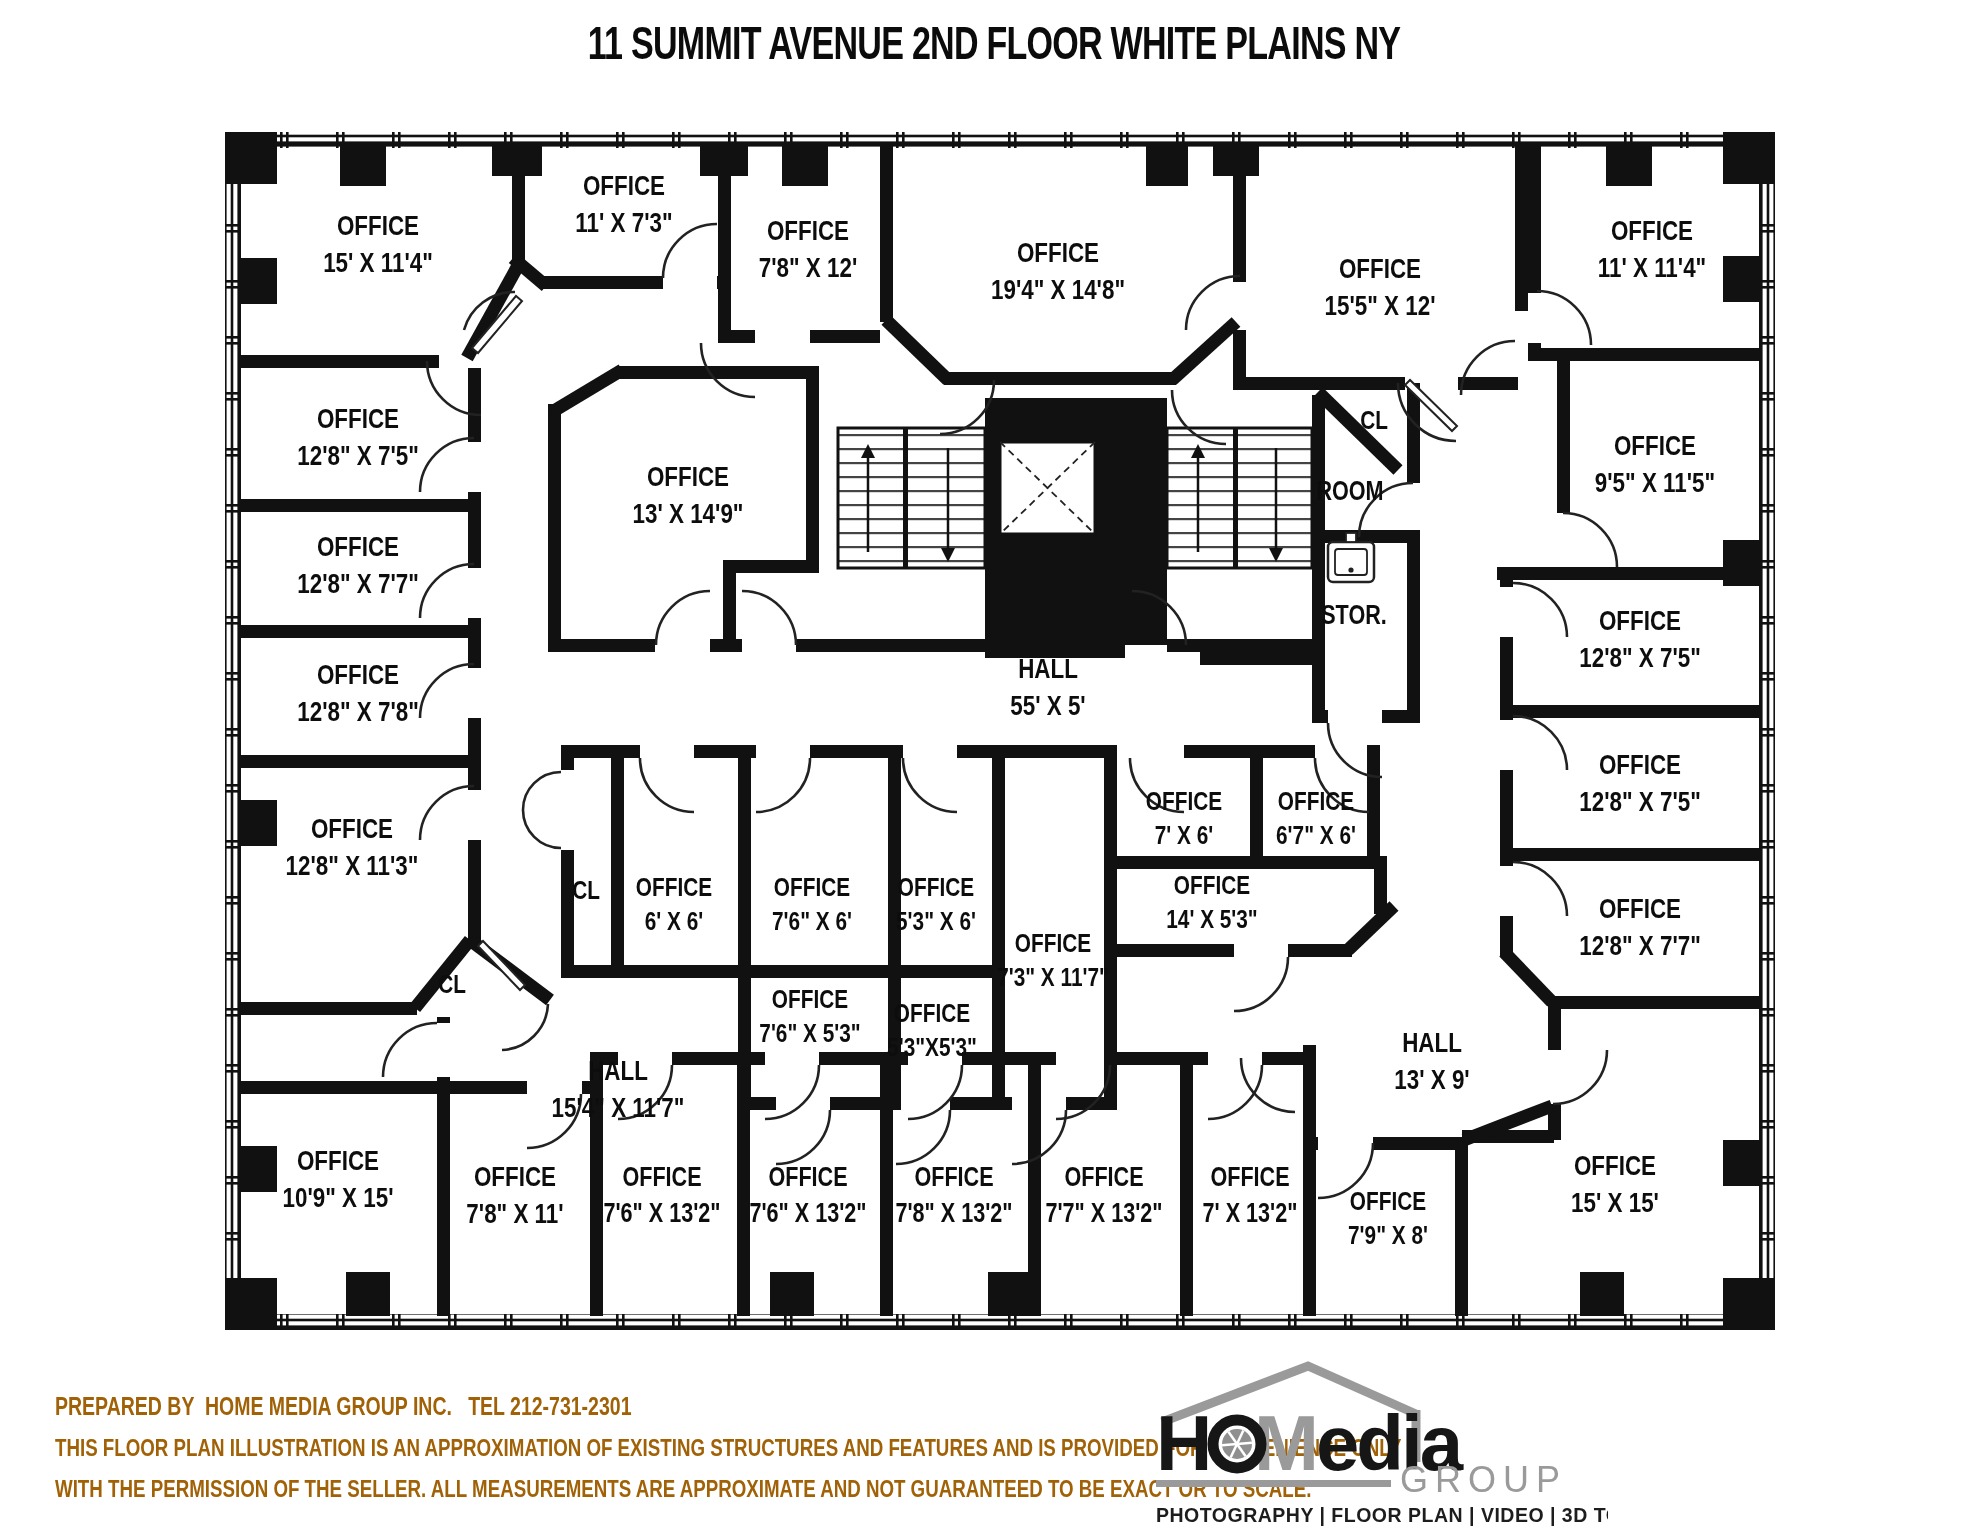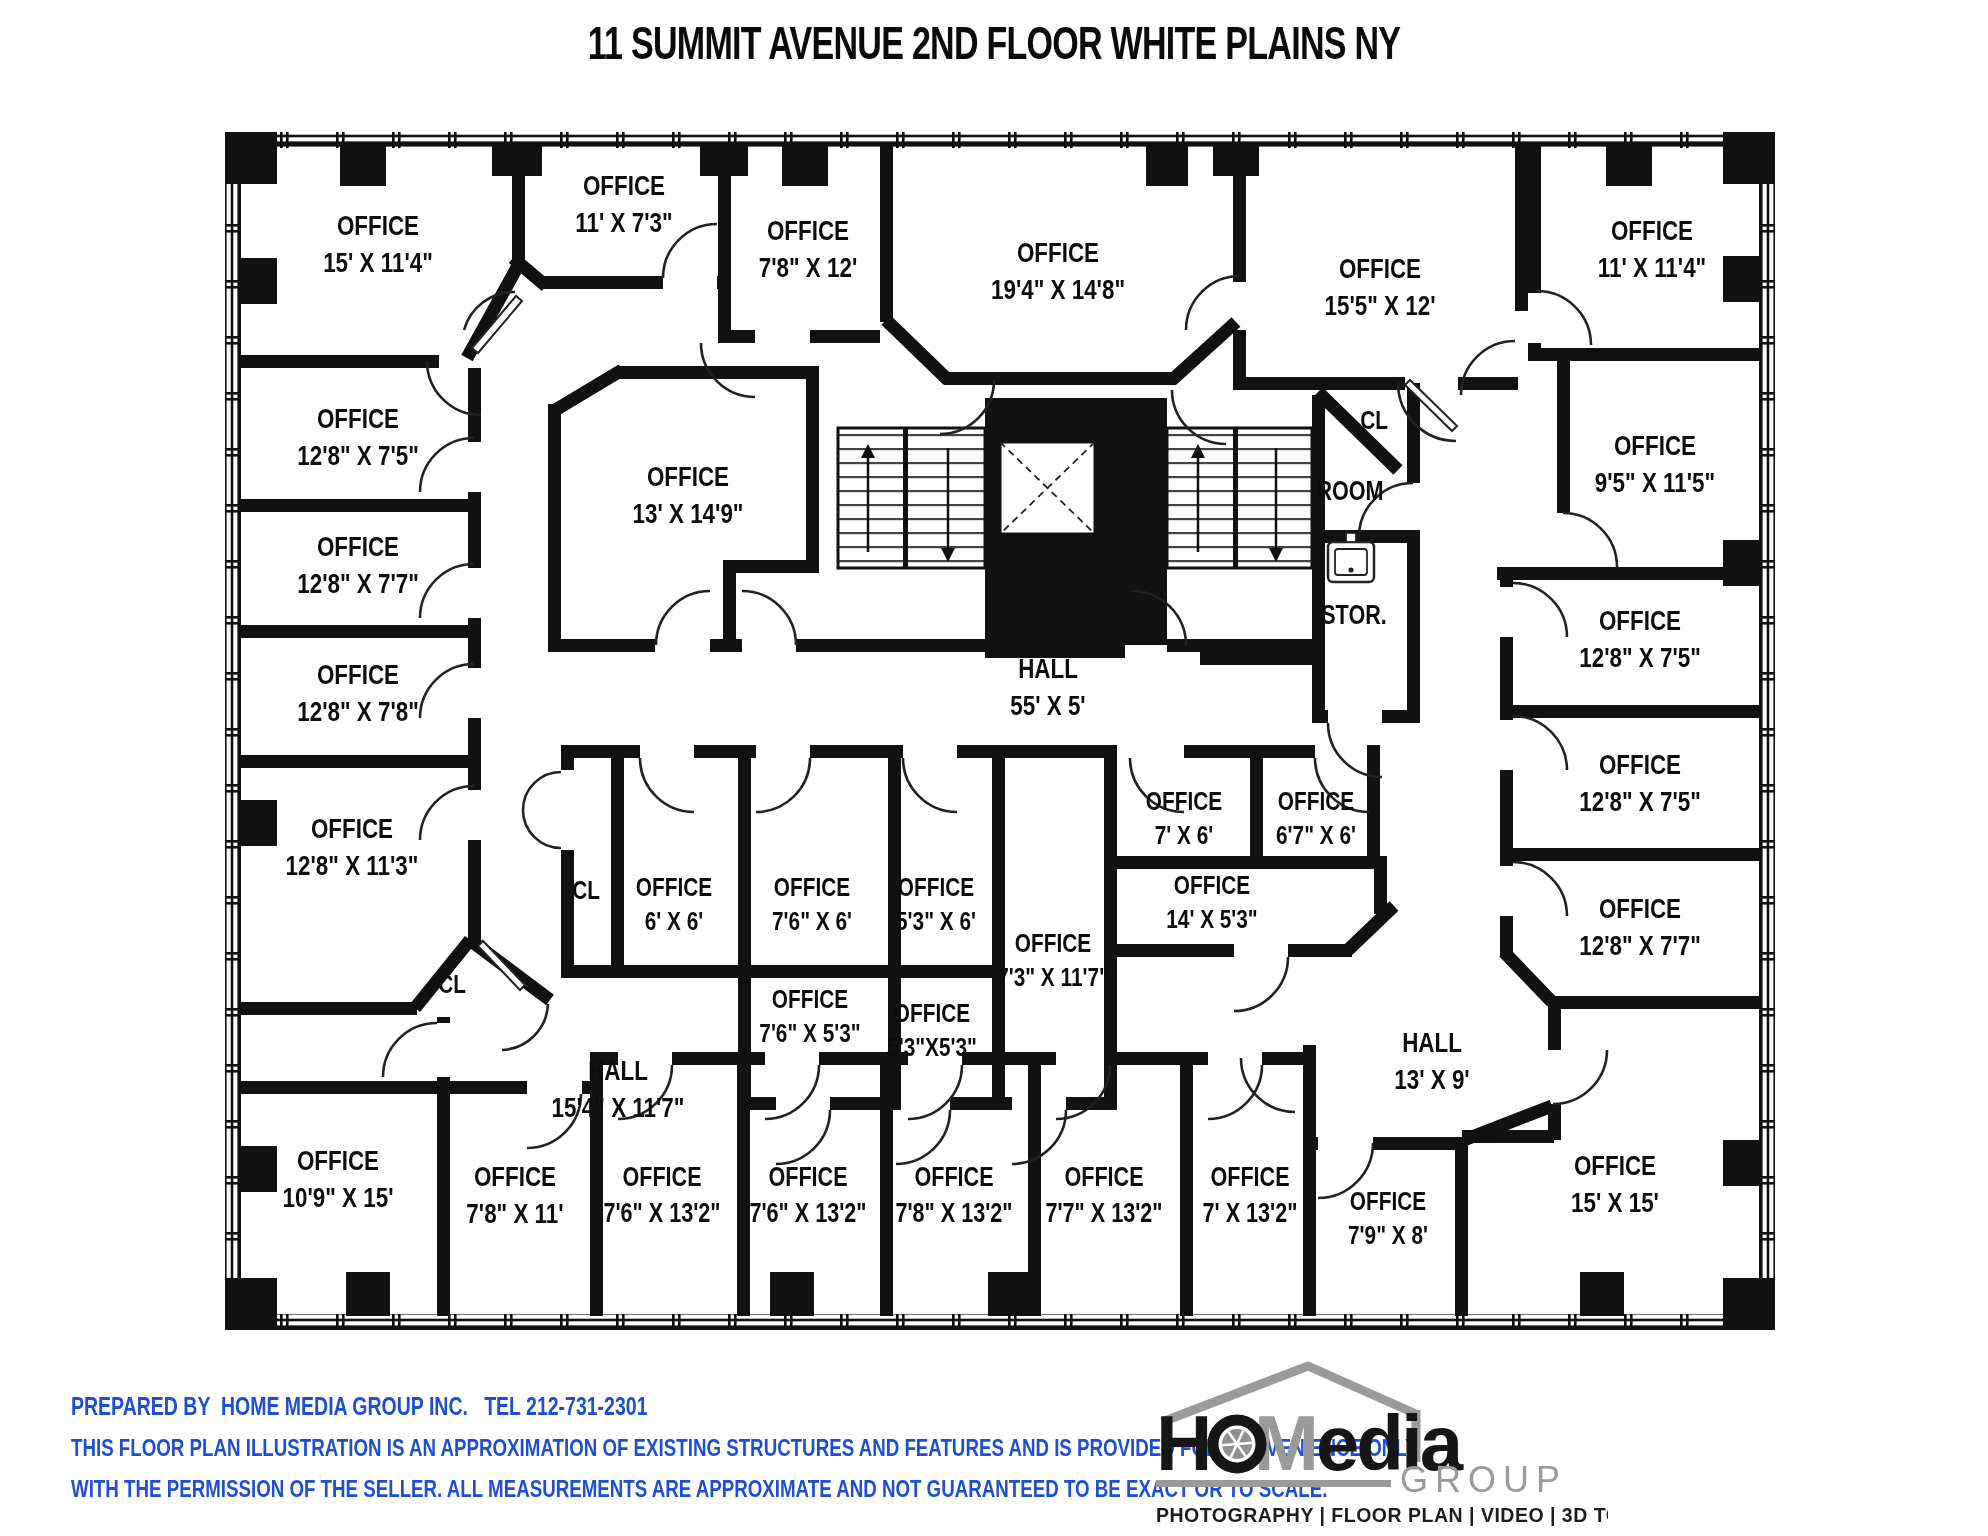--- a/index.html
+++ b/index.html
@@ -3,21 +3,21 @@
 <meta charset="utf-8">
 <style>
   html,body{margin:0;padding:0;background:#ffffff;width:1988px;height:1536px;overflow:hidden;}
   #page{position:relative;width:1988px;height:1410px;background:#fff;font-family:"Liberation Sans",sans-serif;}
   #title{position:absolute;top:16px;left:50%;transform:translateX(-50%) scaleX(0.74);transform-origin:center top;
          font-size:46px;font-weight:800;letter-spacing:-1px;color:#0b0b0b;white-space:nowrap;}
   #plan-svg{position:absolute;left:0;top:0;}
   #labels{position:absolute;left:0;top:0;width:1988px;height:1536px;pointer-events:none;}
   .room-label{position:absolute;transform:translate(-50%,-50%) scaleX(0.80);text-align:center;color:#0d0d0d;
               font-weight:800;line-height:1.32;white-space:nowrap;letter-spacing:0px;}
-  #footer{position:absolute;left:55px;top:1392px;color:#1d4ed8;margin-left:16px;}
+  #footer{position:absolute;left:55px;top:1392px;color:#a16207;}
   .fline{font-weight:800;transform:scaleX(0.78);transform-origin:left center;white-space:pre;margin-bottom:13px;}
   #f1{font-size:25px;} #f2,#f3{font-size:24px;}
   #logo{position:absolute;left:1148px;top:1352px;width:460px;height:180px;}
 </style>
 </head>
 <body>
 
 <div id="page">
 
   <div id="title">11 SUMMIT AVENUE 2ND FLOOR WHITE PLAINS NY</div>

